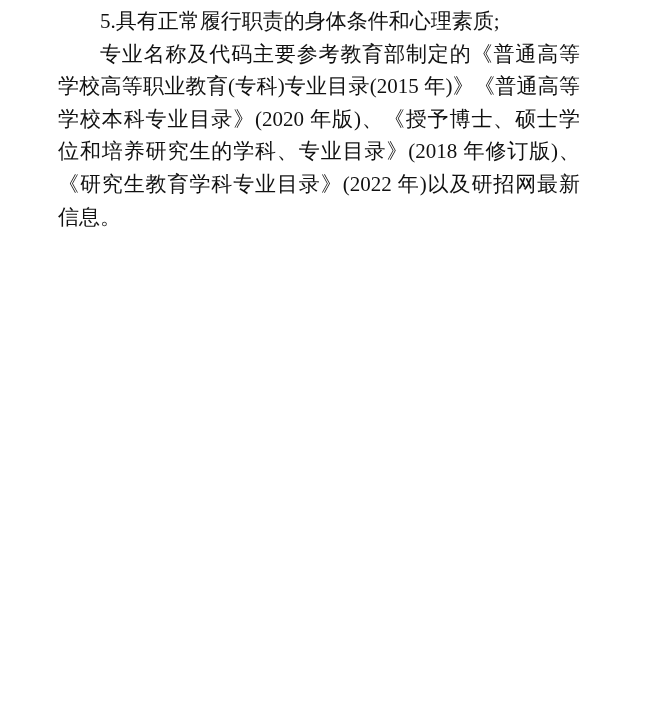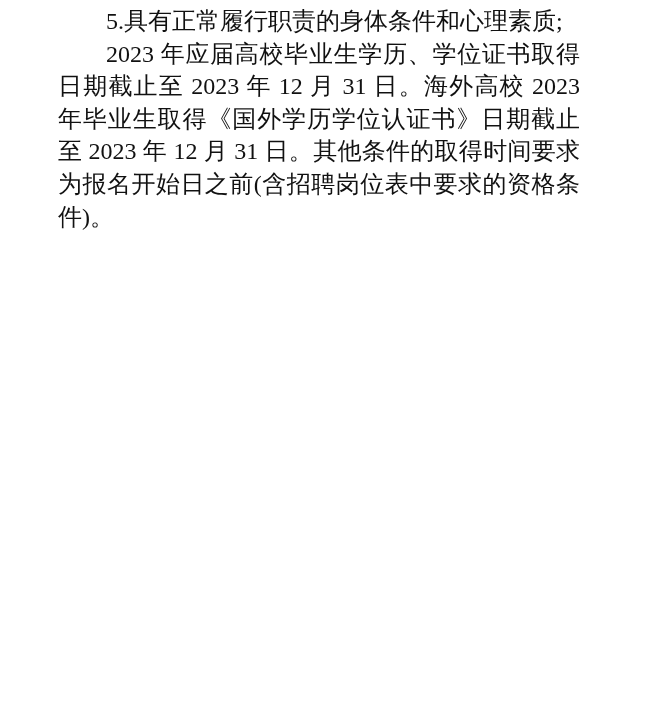--- a/index.html
+++ b/index.html
@@ -9,31 +9,31 @@
   }
   .page {
     position: relative;
     width: 660px;
     height: 724px;
     box-sizing: border-box;
     background: #ffffff;
     padding: 5px 80px 0 58px;
     overflow: hidden;
     font-family: "Liberation Serif", "DejaVu Serif", serif;
-    font-size: 24px;
+    font-size: 21px;
     line-height: 32.6px;
     color: #111111;
     text-align: justify;
   }
   .para {
     margin: 0;
     padding: 0;
     text-indent: 2em;
     word-break: break-all;
   }
 </style>
 </head>
 <body>
 
 <div class="page">
   <p class="para">5.具有正常履行职责的身体条件和心理素质;</p>
-  <p class="para">2023 年应届高校毕业生学历、学位证书取得日期截止至 2023 年 12 月 31 日。海外高校 2023 年毕业生取得《国外学历学位认证书》日期截止至 2023 年 12 月 31 日。其他条件的取得时间要求为报名开始日之前(含招聘岗位表中要求的资格条件)。</p>
+  <p class="para">专业名称及代码主要参考教育部制定的《普通高等学校高等职业教育(专科)专业目录(2015 年)》《普通高等学校本科专业目录》(2020 年版)、《授予博士、硕士学位和培养研究生的学科、专业目录》(2018 年修订版)、《研究生教育学科专业目录》(2022 年)以及研招网最新信息。</p>
 </div>
 
 </body></html>

